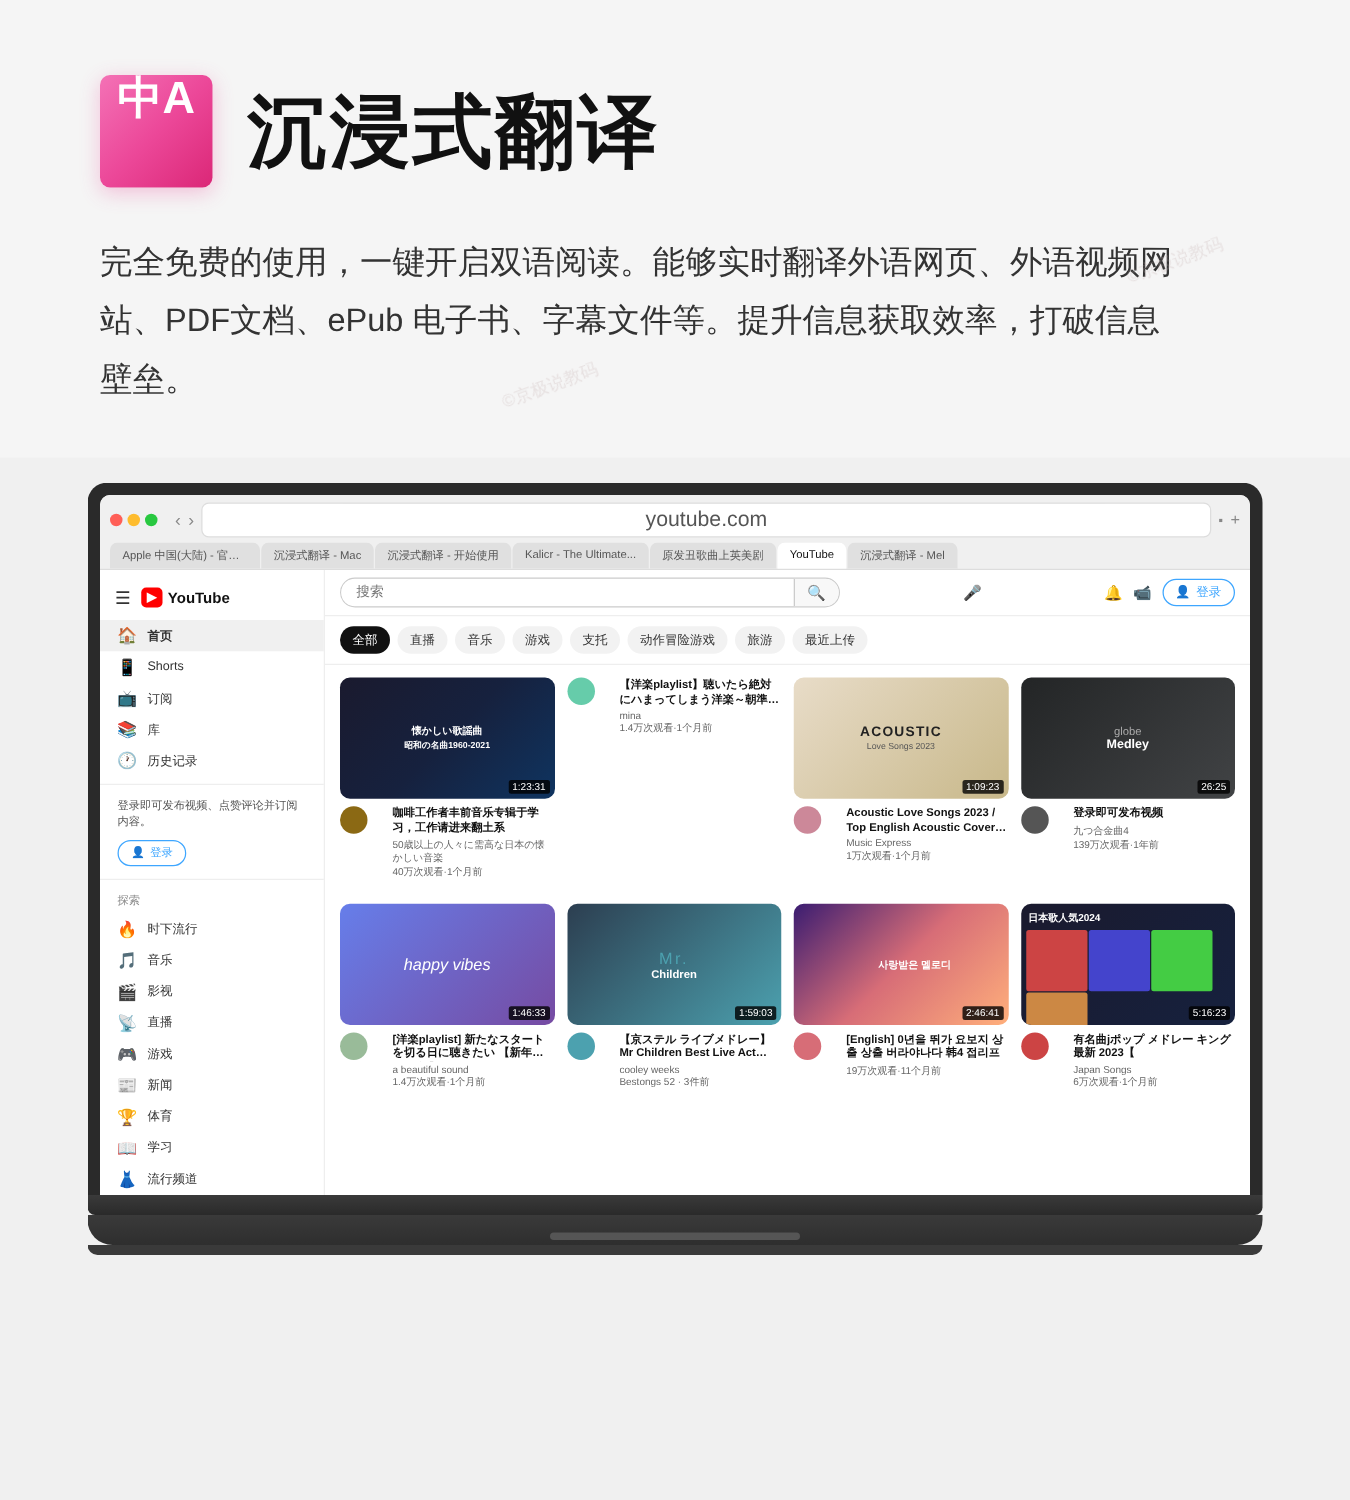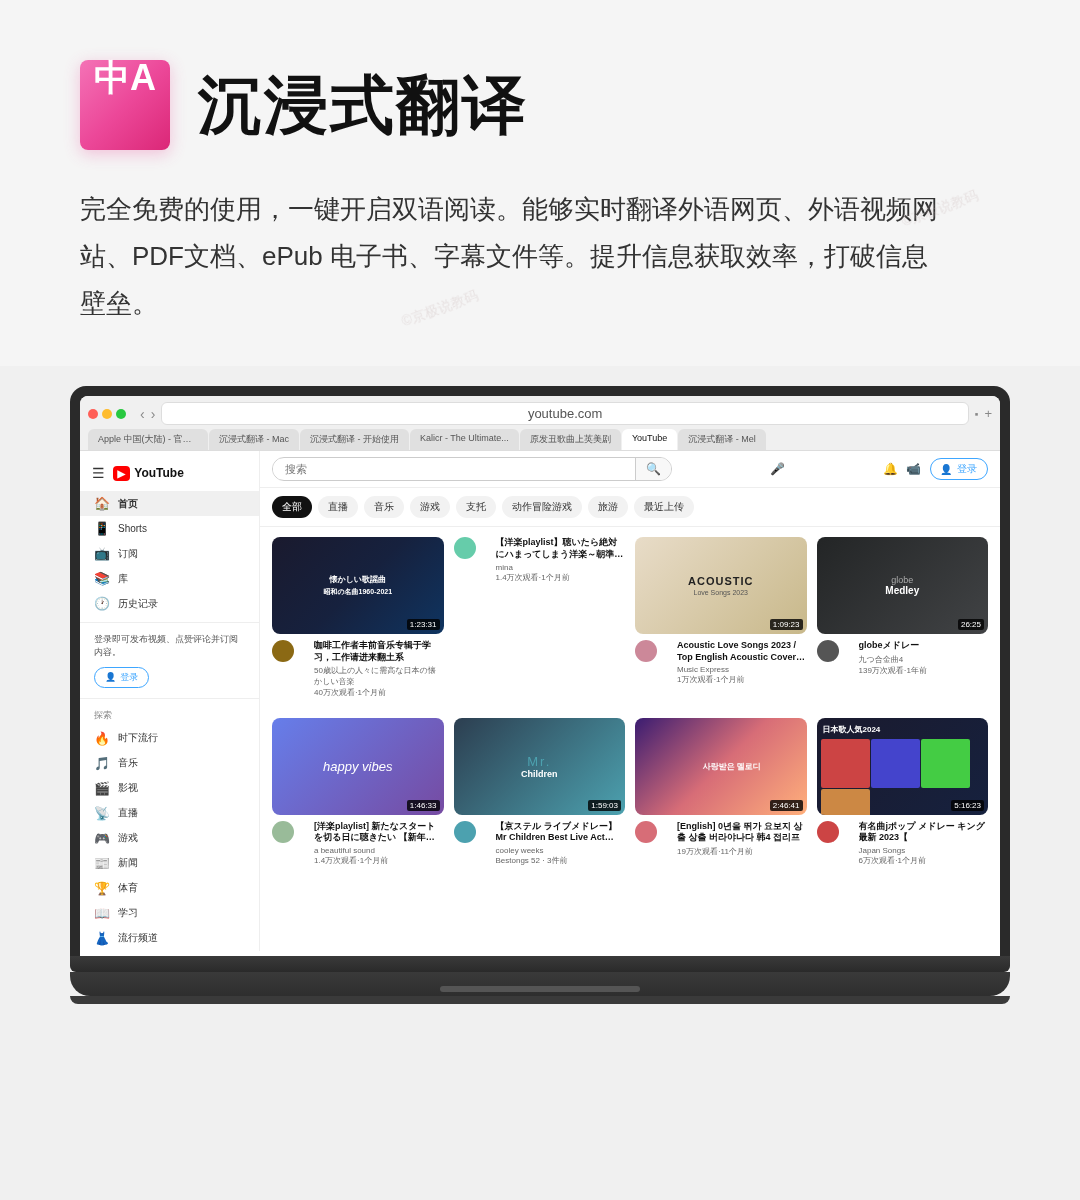--- a/index.html
+++ b/index.html
@@ -148,21 +148,21 @@
       font-size: 14px;
       color: #888;
       cursor: pointer;
     }
 
     .address-bar {
       flex: 1;
       background: white;
       border-radius: 6px;
       padding: 3px 10px;
-      font-size: 13px;
+      font-size: 17px;
       color: #555;
       border: 1px solid #ddd;
       text-align: center;
     }
 
     .browser-actions {
       display: flex;
       gap: 6px;
       color: #888;
       font-size: 13px;
@@ -705,21 +705,21 @@
                     <div style="text-align:center;">
                       <div style="font-size:9px;color:#aaa;">globe</div>
                       <div style="font-size:10px;font-weight:bold;color:white;">Medley</div>
                     </div>
                   </div>
                   <span class="yt-duration">26:25</span>
                 </div>
                 <div class="yt-video-info">
                   <div style="width:22px;height:22px;border-radius:50%;background:#555;flex-shrink:0;"></div>
                   <div class="yt-video-meta">
-                    <div class="yt-video-title">globeメドレー</div>
+                    <div class="yt-video-title">登录即可发布视频</div>
                     <div class="yt-video-channel">九つ合金曲4</div>
                     <div class="yt-video-stats">139万次观看·1年前</div>
                   </div>
                 </div>
               </div>
 
             </div>
 
             <div class="yt-video-grid">
 

